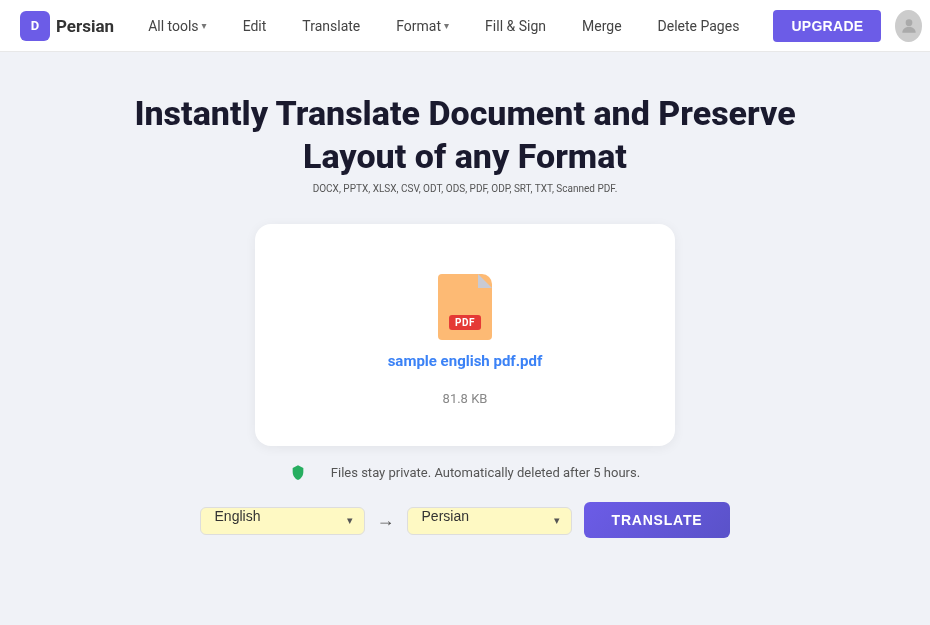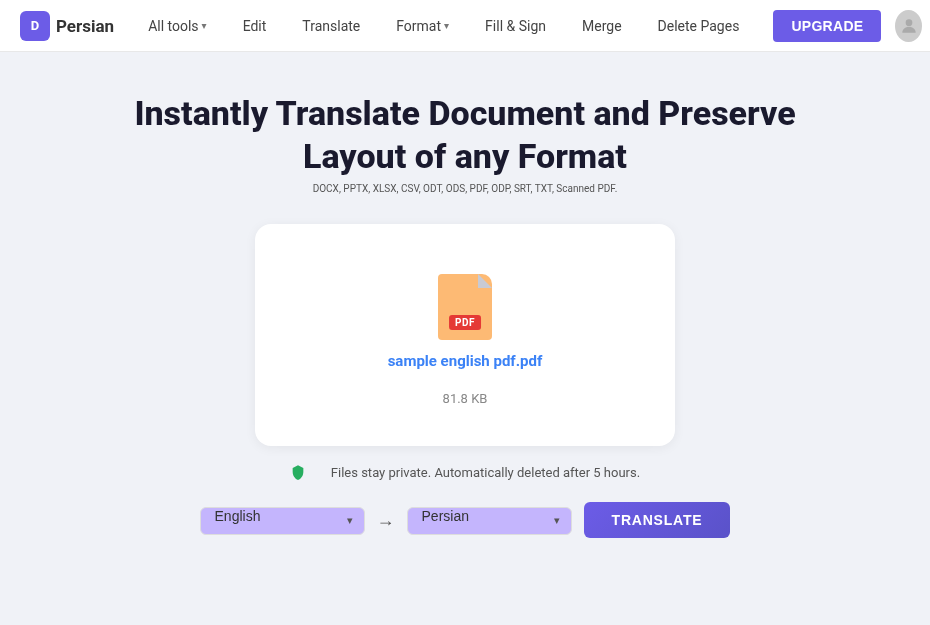--- a/index.html
+++ b/index.html
@@ -206,21 +206,21 @@
     .translate-controls {
       display: flex;
       align-items: center;
       gap: 12px;
     }
     .lang-select-wrapper {
       position: relative;
     }
     .lang-select {
       appearance: none;
-      background: #c4b5fd;
+      background: #fef9c3;
       border: 1px solid #ddd;
       border-radius: 6px;
       padding: 0 36px 10px 14px;
       font-size: 14px;
       color: #333;
       cursor: pointer;
       width: 165px;
       outline: none;
     }
     .chevron-down {

